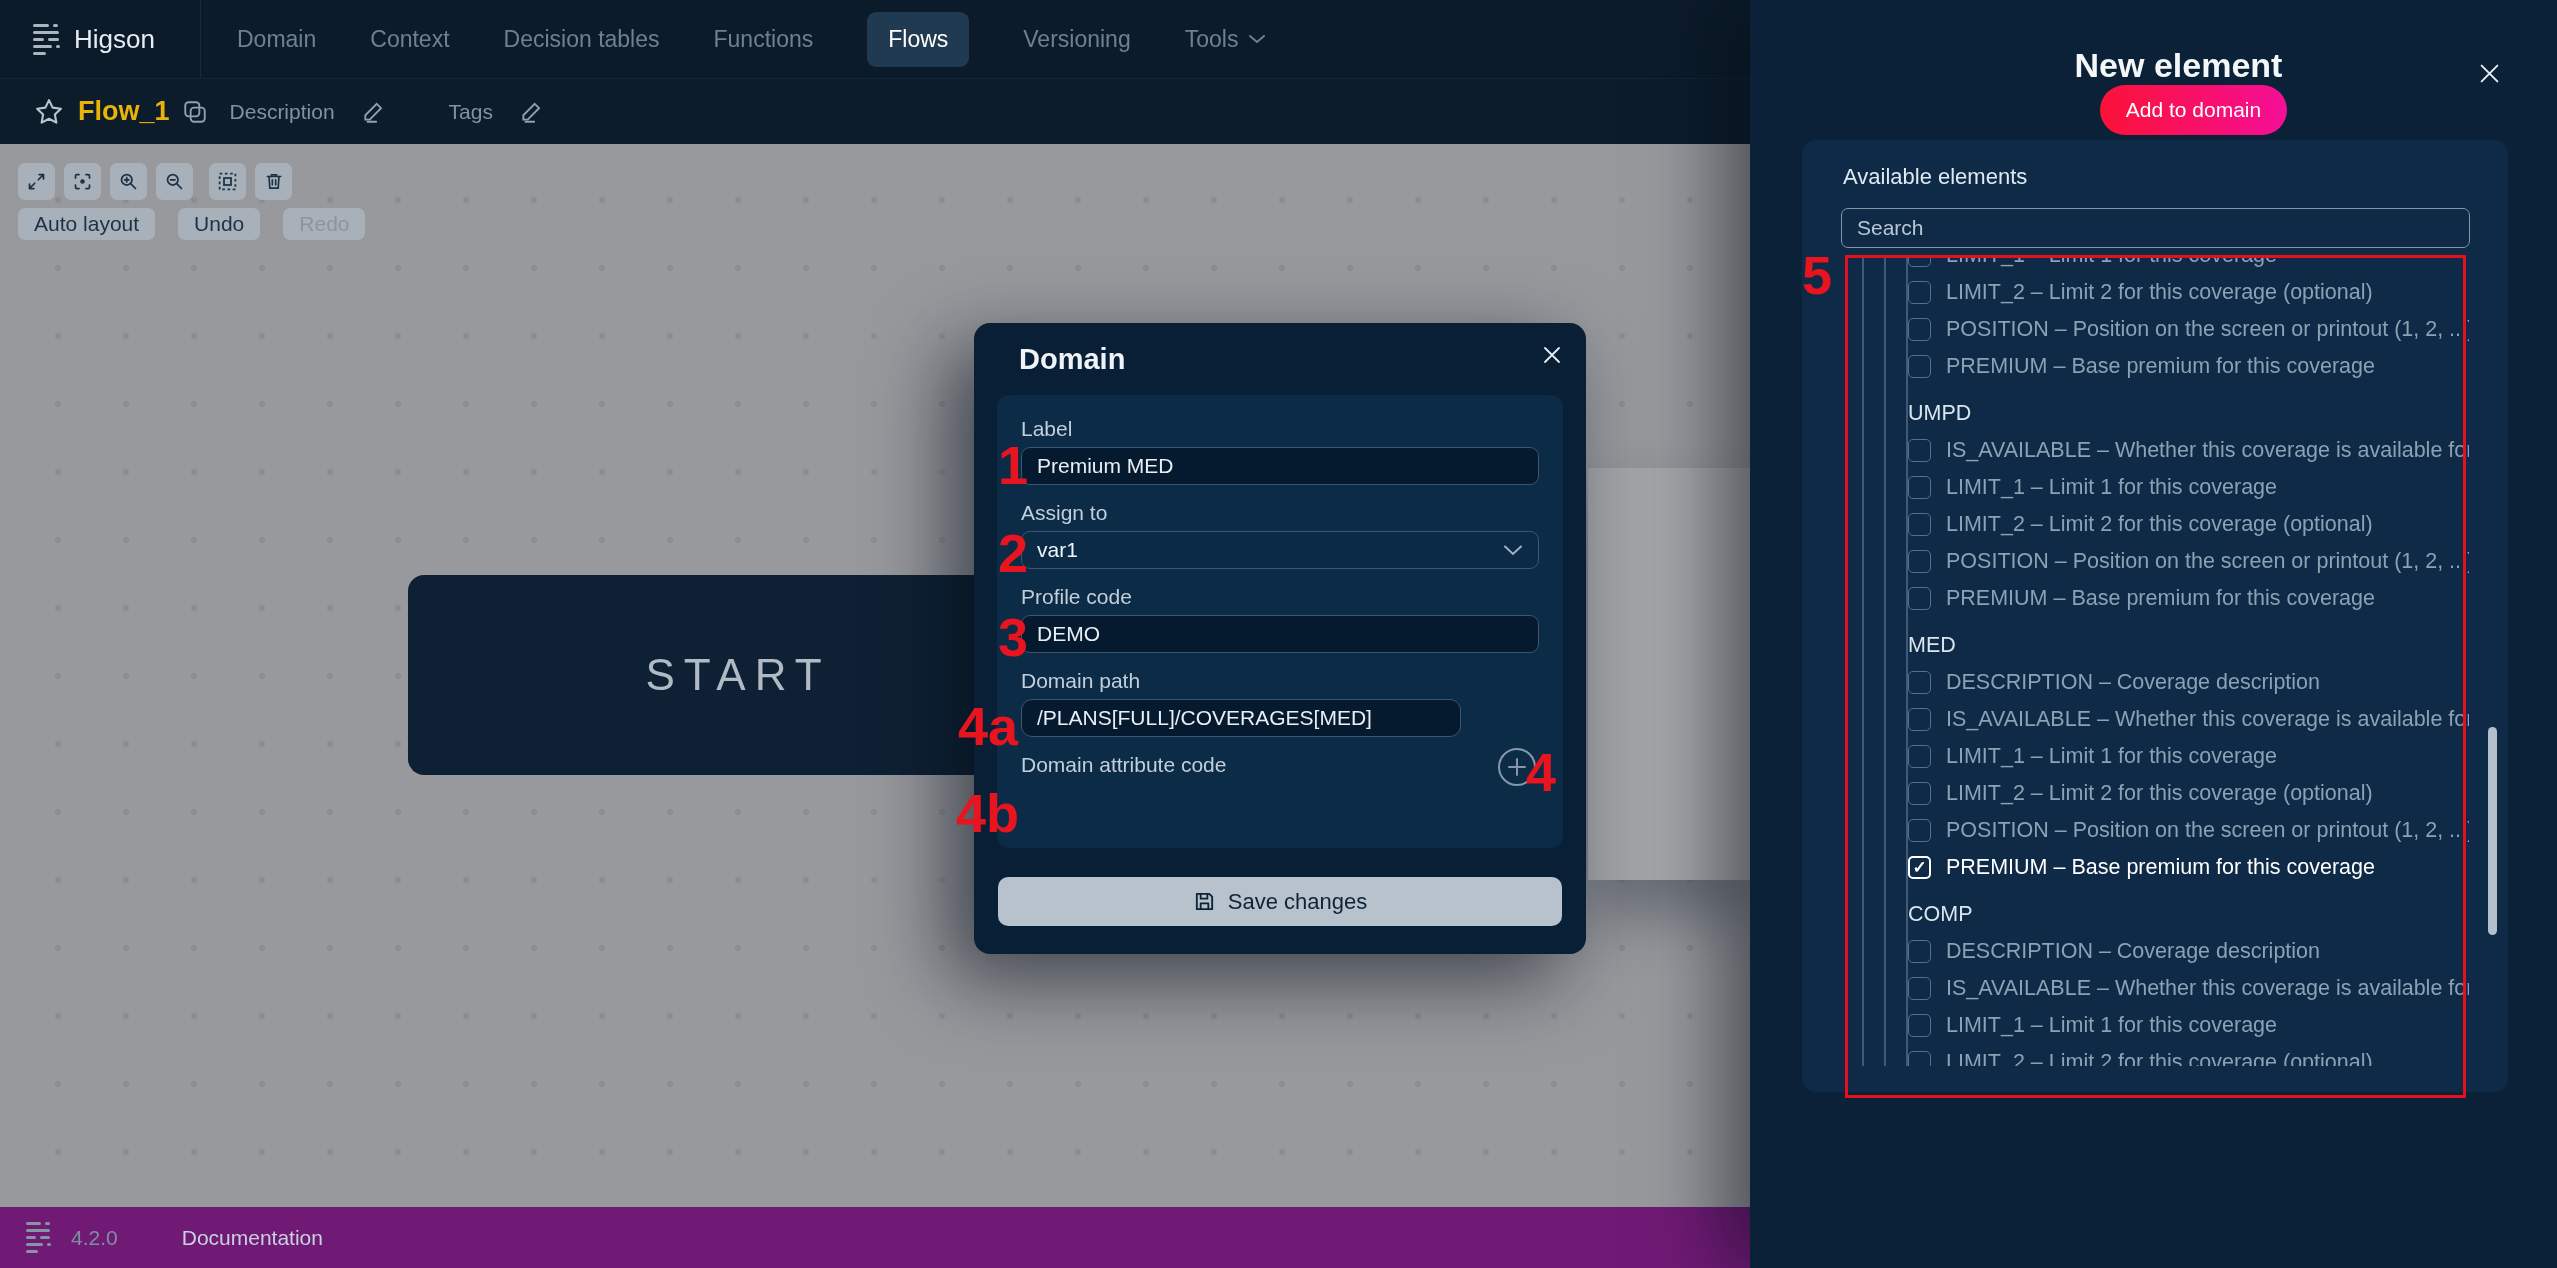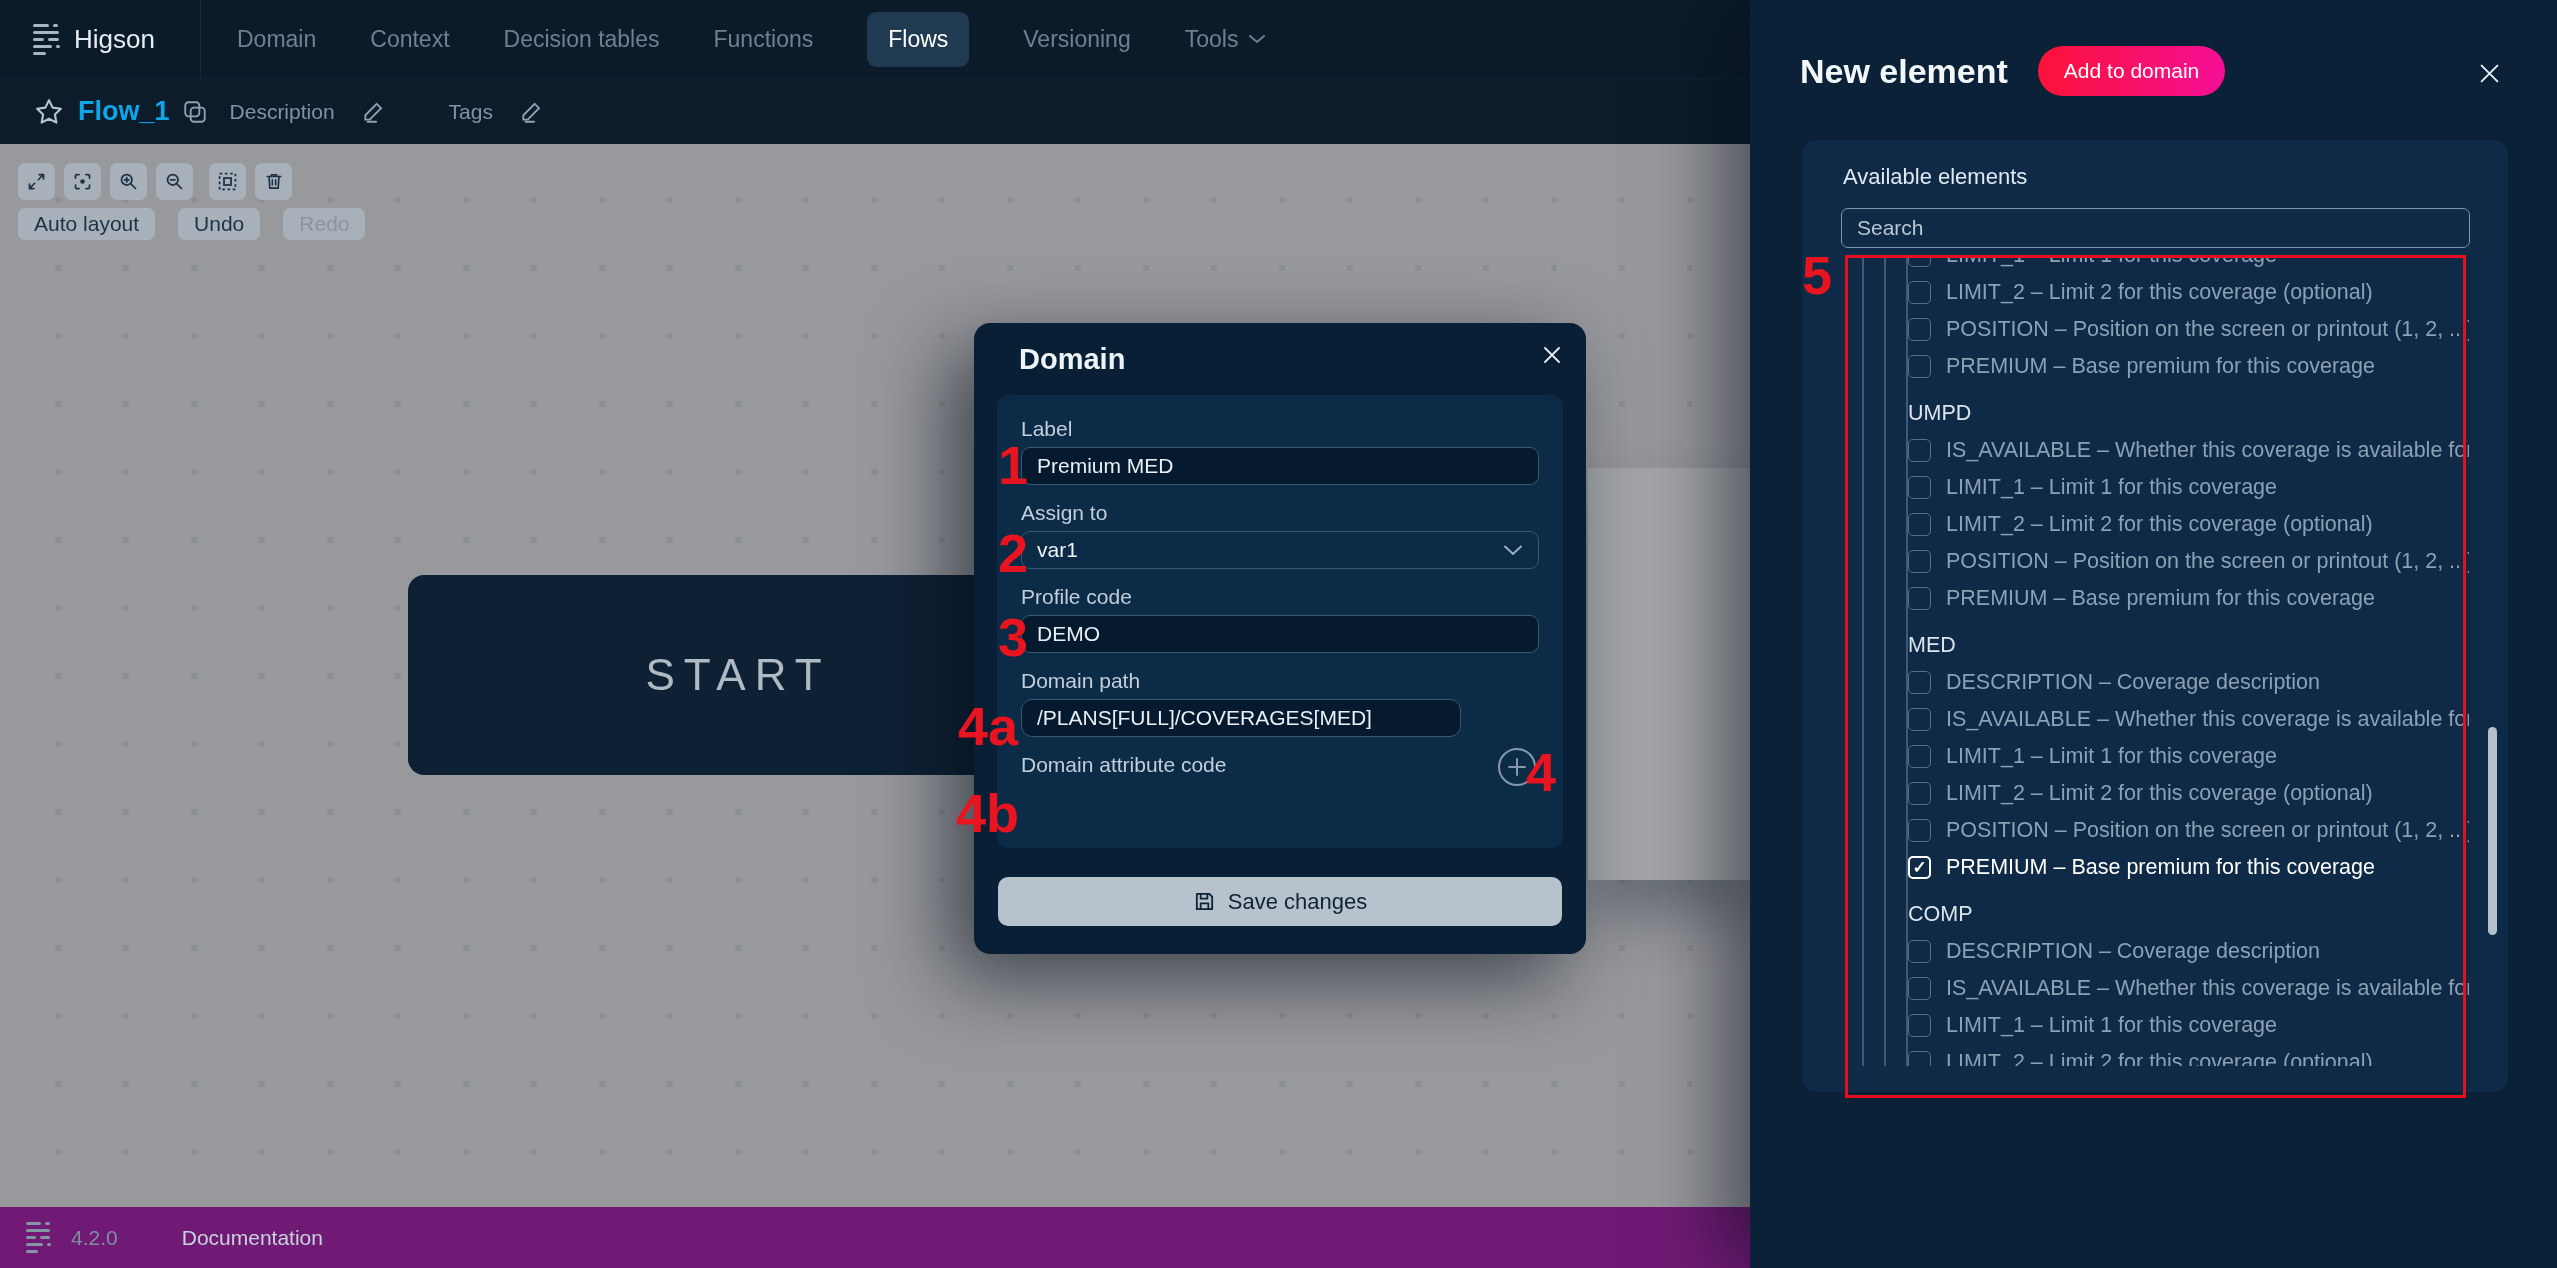--- a/index.html
+++ b/index.html
@@ -18,21 +18,21 @@
   .nav-item { color:#6d8191; font-size:23px; cursor:pointer; padding:14px 0; display:flex; align-items:center; gap:10px; }
   .nav-item.active { background:#203a51; color:#ffffff; border-radius:9px; padding:14px 21px; }
   
   .logo { display:flex; flex-direction:column; gap:4px; }
   .logo span { display:flex; gap:4px; }
   .logo i { display:block; height:3px; background:#a9b6c2; border-radius:2px; }
   .logo.small i { background:#8296a6; height:3px; }
 
   
   .flowbar { position:absolute; left:0; top:78px; width:1750px; height:66px; background:#0c1c2b; display:flex; align-items:center; z-index:3; border-top:1px solid #10243a; }
-  .flow-title { color:#0ea5e9; font-size:27px; font-weight:700; margin-left:14px; }
+  .flow-title { color:#eab308; font-size:27px; font-weight:700; margin-left:14px; }
   .flow-meta { color:#7f93a3; font-size:21px; }
   .fb-icon { display:flex; align-items:center; justify-content:center; }
 
   
   .canvas { position:absolute; left:0; top:144px; width:1750px; height:1063px;
     background-color:#98999d;
     background-image:radial-gradient(circle, #8b8e92 3px, rgba(0,0,0,0) 3.5px);
     background-size:68px 68px; background-position:24px 22px; z-index:1; }
   .tb-row1 { position:absolute; left:18px; top:19px; display:flex; gap:9px; }
   .tb-btn { width:37px; height:37px; background:#a8b1b9; border-radius:7px; display:flex; align-items:center; justify-content:center; color:#1c3247; cursor:pointer; }
@@ -52,21 +52,21 @@
   .modal-card { position:absolute; left:23px; top:72px; width:566px; height:453px; background:#0c2b47; border-radius:12px; padding:24px 24px 16px 24px; }
   .f-label { color:#c2cfdb; font-size:21px; line-height:20px; margin-bottom:8px; }
   .f-input { width:518px; height:38px; background:#051a2e; border:1px solid #3a5671; border-radius:9px; color:#e9eff4; font-size:21px; padding:0 15px; margin-bottom:18px; font-family:"Liberation Sans",sans-serif; outline:none; display:block; }
   .f-input.narrow { width:440px;border-radius:11px; }
   .f-select { width:518px; height:38px; background:#07203710; border:1px solid #3a5671; border-radius:9px; color:#eef3f7; font-size:21px; padding:0 15px; margin-bottom:18px; display:flex; align-items:center; justify-content:space-between; cursor:pointer; }
   .plus-circle { position:absolute; right:26px; top:352px; width:40px; height:40px; color:#8598ab; cursor:pointer; }
   .save-btn { position:absolute; left:24px; top:554px; width:564px; height:49px; background:#b7c2cd; border-radius:10px; border:none; color:#0e2337; font-size:22px; font-weight:500; display:flex; align-items:center; justify-content:center; gap:12px; cursor:pointer; font-family:"Liberation Sans",sans-serif; }
 
   
   .panel { position:absolute; left:1750px; top:0; width:807px; height:1268px; background:#0a2137; z-index:20; box-shadow:-30px 0 70px rgba(4,12,22,.5); }
-  .panel-head { display:flex; align-items:center; padding:46px 0 0 50px; }
+  .panel-head { display:flex; align-items:center; padding:46px 0 0 50px;flex-direction:column; }
   .panel-title { color:#f3f7fa; font-size:34px; font-weight:700; }
   .add-btn { margin-left:30px; height:50px; border:none; border-radius:26px; padding:0 26px; color:#ffffff; font-size:21px; background:linear-gradient(90deg,#fb1238,#f50f96); cursor:pointer; font-family:"Liberation Sans",sans-serif; }
   .panel-close { position:absolute; right:54px; top:60px; }
   .panel-card { position:absolute; left:52px; top:140px; width:706px; height:952px; background:#0e2a47; border-radius:14px; }
   .avail-label { position:absolute; left:41px; top:24px; color:#dfe9f0; font-size:22px; font-weight:500; }
   .search-input { position:absolute; left:39px; top:68px; width:629px; height:40px; background:transparent; border:1.5px solid #7e95aa; border-radius:7px; color:#d7e2ec; font-size:21px; padding:0 15px; font-family:"Liberation Sans",sans-serif; outline:none; }
   .search-input::placeholder { color:#b9c7d3; }
   .list-viewport { position:absolute; left:43px; top:116px; width:624px; height:810px; overflow:hidden; }
   .guide { position:absolute; top:0; width:2px; height:100%; background:#3d5a76; }
   .rows { margin-top:-19px; }

